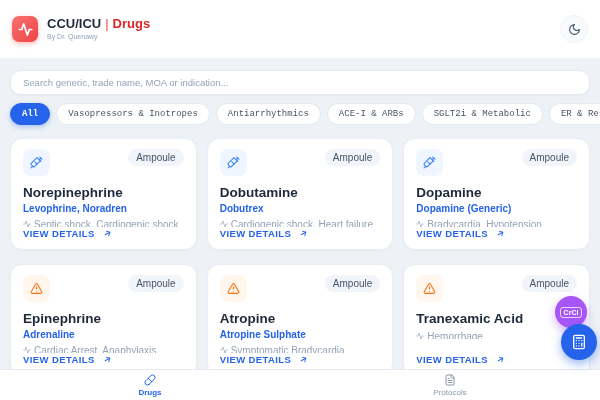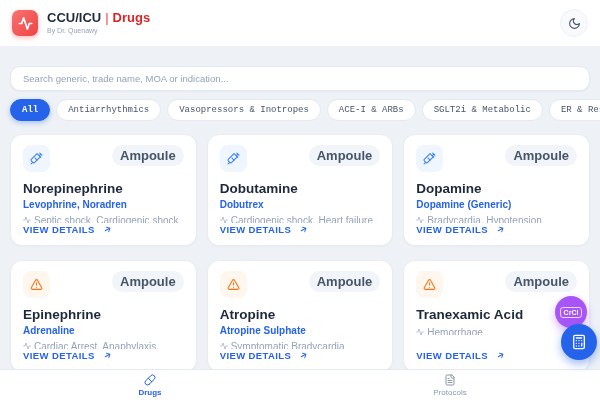--- a/index.html
+++ b/index.html
@@ -1,31 +1,31 @@
 <!DOCTYPE html>
 <html><head>
 <meta charset="utf-8">
 <style>
   html,body{margin:0;padding:0;background:#cbd5e1;}
   .app{position:relative;width:600px;height:400px;overflow:hidden;background:#eef2f6;
        font-family:"Liberation Sans",sans-serif;-webkit-font-smoothing:antialiased;}
   
-  .header{height:46px;background:#fff;display:flex;align-items:center;padding:0 12px;box-sizing:border-box;}
+  .header{height:58px;background:#fff;display:flex;align-items:center;padding:0 12px;box-sizing:border-box;}
   .logo{width:26px;height:26px;border-radius:7px;background:linear-gradient(135deg,#f87171,#ef4444);
         display:flex;align-items:center;justify-content:center;box-shadow:0 2px 5px rgba(239,68,68,.35);flex:0 0 auto;}
   .title-block{margin-left:9px;line-height:1.1;}
   .title-row{font-size:13px;font-weight:700;color:#1e293b;display:flex;align-items:baseline;}
   .title-sep{color:#ef4444;margin:0 4px;font-weight:400;}
   .title-accent{color:#dc2626;}
   .byline{font-size:7px;color:#94a3b8;margin-top:2px;}
   .spacer{flex:1;}
   .theme-btn{width:26px;height:26px;border-radius:50%;background:#f8fafc;border:1px solid #eef2f7;
              display:flex;align-items:center;justify-content:center;cursor:pointer;}
   
-  .search-wrap{padding:20px 10px 5px;}
+  .search-wrap{padding:12px 10px 5px;}
   .search-input{width:100%;box-sizing:border-box;height:25px;border:1px solid #e3e9f0;border-radius:10px;
                 padding:0 12px;font-size:9.5px;color:#334155;background:#fff;outline:none;
                 box-shadow:0 1px 2px rgba(15,23,42,.04);font-family:"Liberation Sans",sans-serif;}
   .search-input::placeholder{color:#94a3b8;}
   
   .chips{display:flex;gap:6px;padding:3px 10px 9px;overflow:hidden;white-space:nowrap;}
   .chip{flex:0 0 auto;font-size:9px;font-weight:500;color:#475569;background:#fff;border:1px solid #e3e9f0;
         border-radius:999px;padding:5px 11px;cursor:pointer;font-family:Liberation Mono, monospace;}
   .chip.active{background:#2563eb;color:#fff;border-color:#2563eb;font-weight:700;
                box-shadow:0 2px 5px rgba(37,99,235,.35);}
@@ -33,21 +33,21 @@
   .grid{display:grid;grid-template-columns:repeat(3,1fr);gap:14px 10px;padding:4px 10px 0;}
   .card{display:flex;flex-direction:column;background:#fff;border:1px solid #e9edf3;border-radius:12px;
         padding:10px 12px;height:112px;box-sizing:border-box;box-shadow:0 1px 2px rgba(15,23,42,.03);}
   .card-top{display:flex;justify-content:space-between;align-items:flex-start;}
   .card-icon{width:27px;height:27px;border-radius:8px;display:flex;align-items:center;justify-content:center;}
   .card-icon svg{display:none;}
   .card-icon.syringe-icon{background:#eff6ff;}
   .card-icon.syringe-icon svg.syringe{display:block;}
   .card-icon.alert-triangle-icon{background:#fff7ed;}
   .card-icon.alert-triangle-icon svg.alert{display:block;}
-  .badge{font-size:13px;font-weight:700;color:#475569;background:#f1f5f9;border-radius:999px;padding:3px 8px;}
+  .badge{font-size:10px;font-weight:400;color:#475569;background:#f1f5f9;border-radius:999px;padding:3px 8px;}
   .name{font-size:13.5px;font-weight:700;color:#1e293b;margin-top:9px;}
   .trade{font-size:10px;font-weight:600;color:#2563eb;margin-top:3px;}
   .indication{display:flex;align-items:flex-start;gap:3px;margin-top:6px;height:7px;overflow:hidden;
               color:#94a3b8;font-size:10px;line-height:9px;}
   .indication svg{flex:0 0 auto;}
   .cta{margin-top:auto;display:flex;align-items:center;gap:8px;color:#2563eb;font-size:9.5px;font-weight:700;
        letter-spacing:.4px;cursor:pointer;}
   .cta svg{transform:rotate(-28deg);}
   .card.partial{height:112px;}
   
@@ -96,22 +96,22 @@
       </span>
     </div>
   </div>
 
   <div class="search-wrap">
     <input class="search-input" type="text" placeholder="Search generic, trade name, MOA or indication..." style="">
   </div>
 
   <div class="chips">
     <span class="chip active">All</span>
+    <span class="chip">Vasopressors &amp; Inotropes</span>
     <span class="chip">Antiarrhythmics</span>
-    <span class="chip">Vasopressors &amp; Inotropes</span>
     <span class="chip">ACE-I &amp; ARBs</span>
     <span class="chip">SGLT2i &amp; Metabolic</span>
     <span class="chip">ER &amp; Resuscitation</span>
     <span class="chip">Antibiotics</span>
 
   </div>
 
   <div class="grid">
 
     <div class="card">

